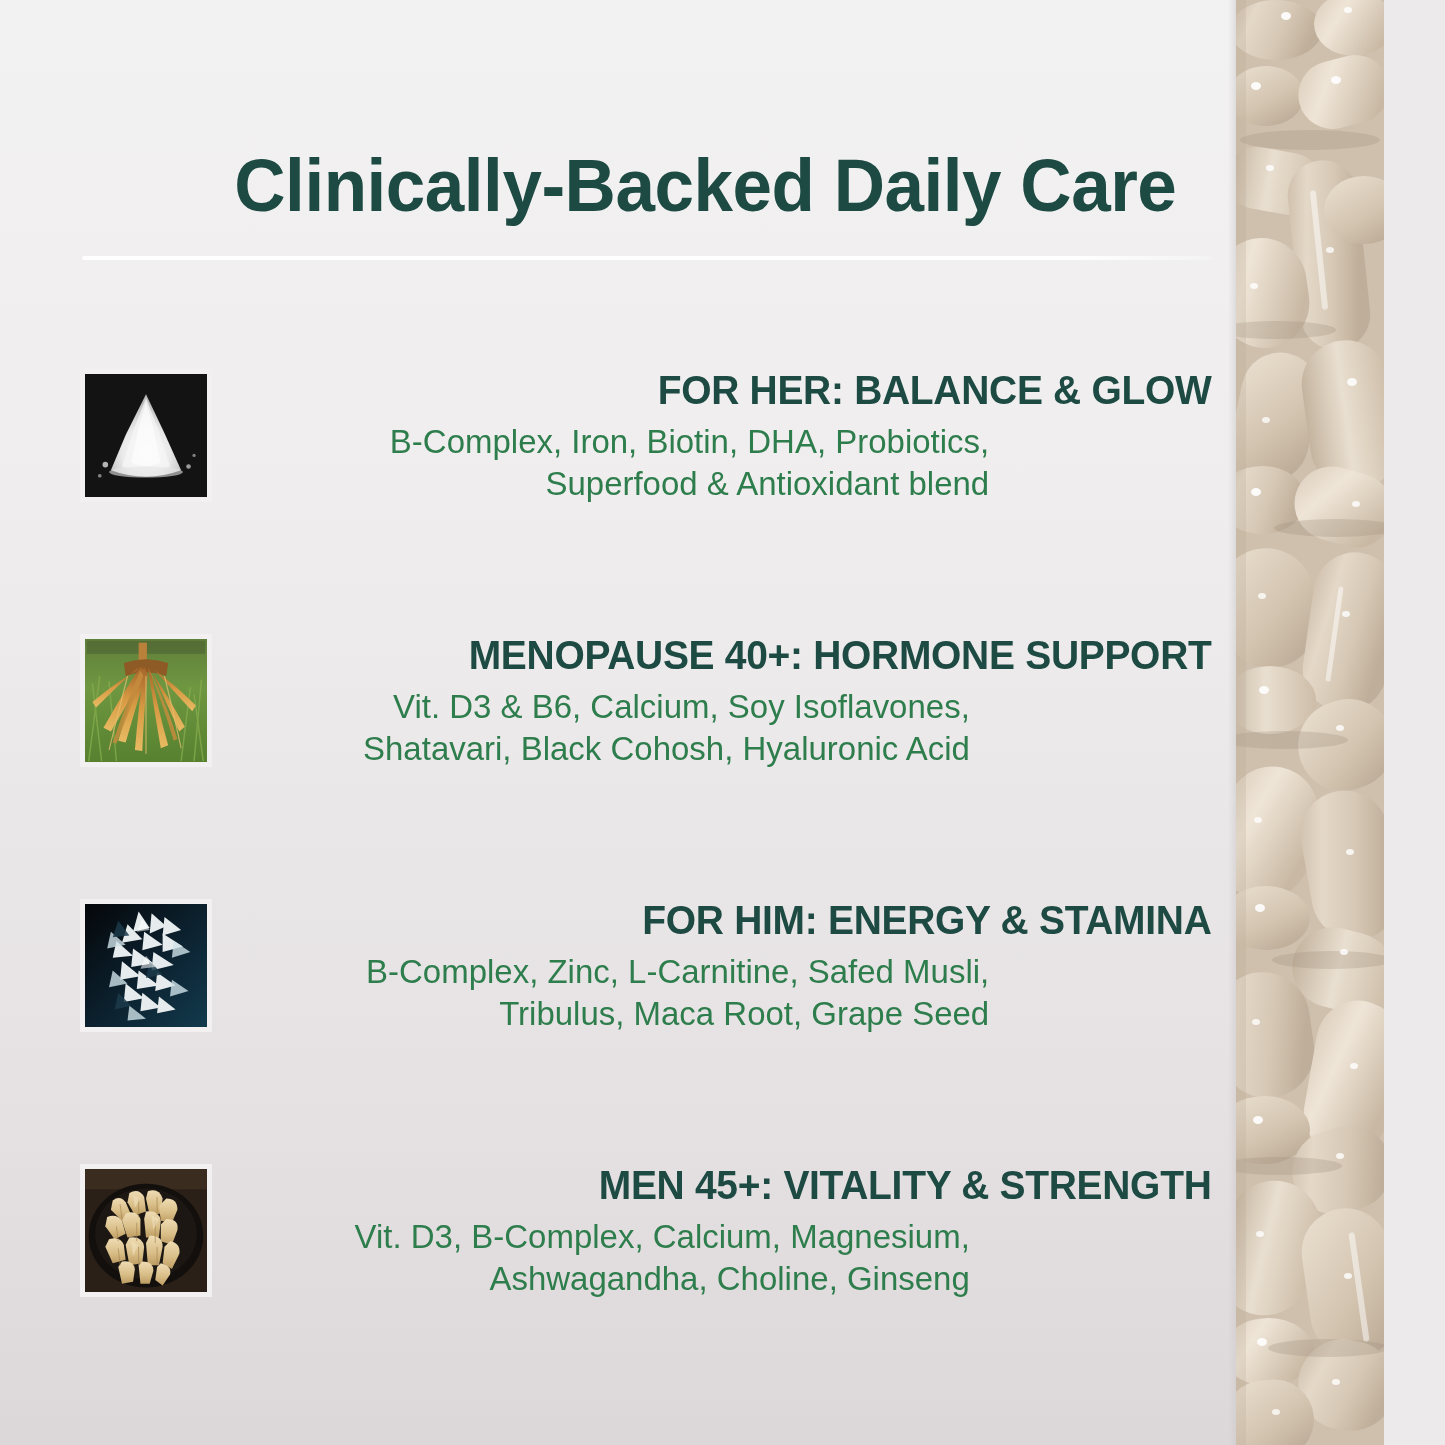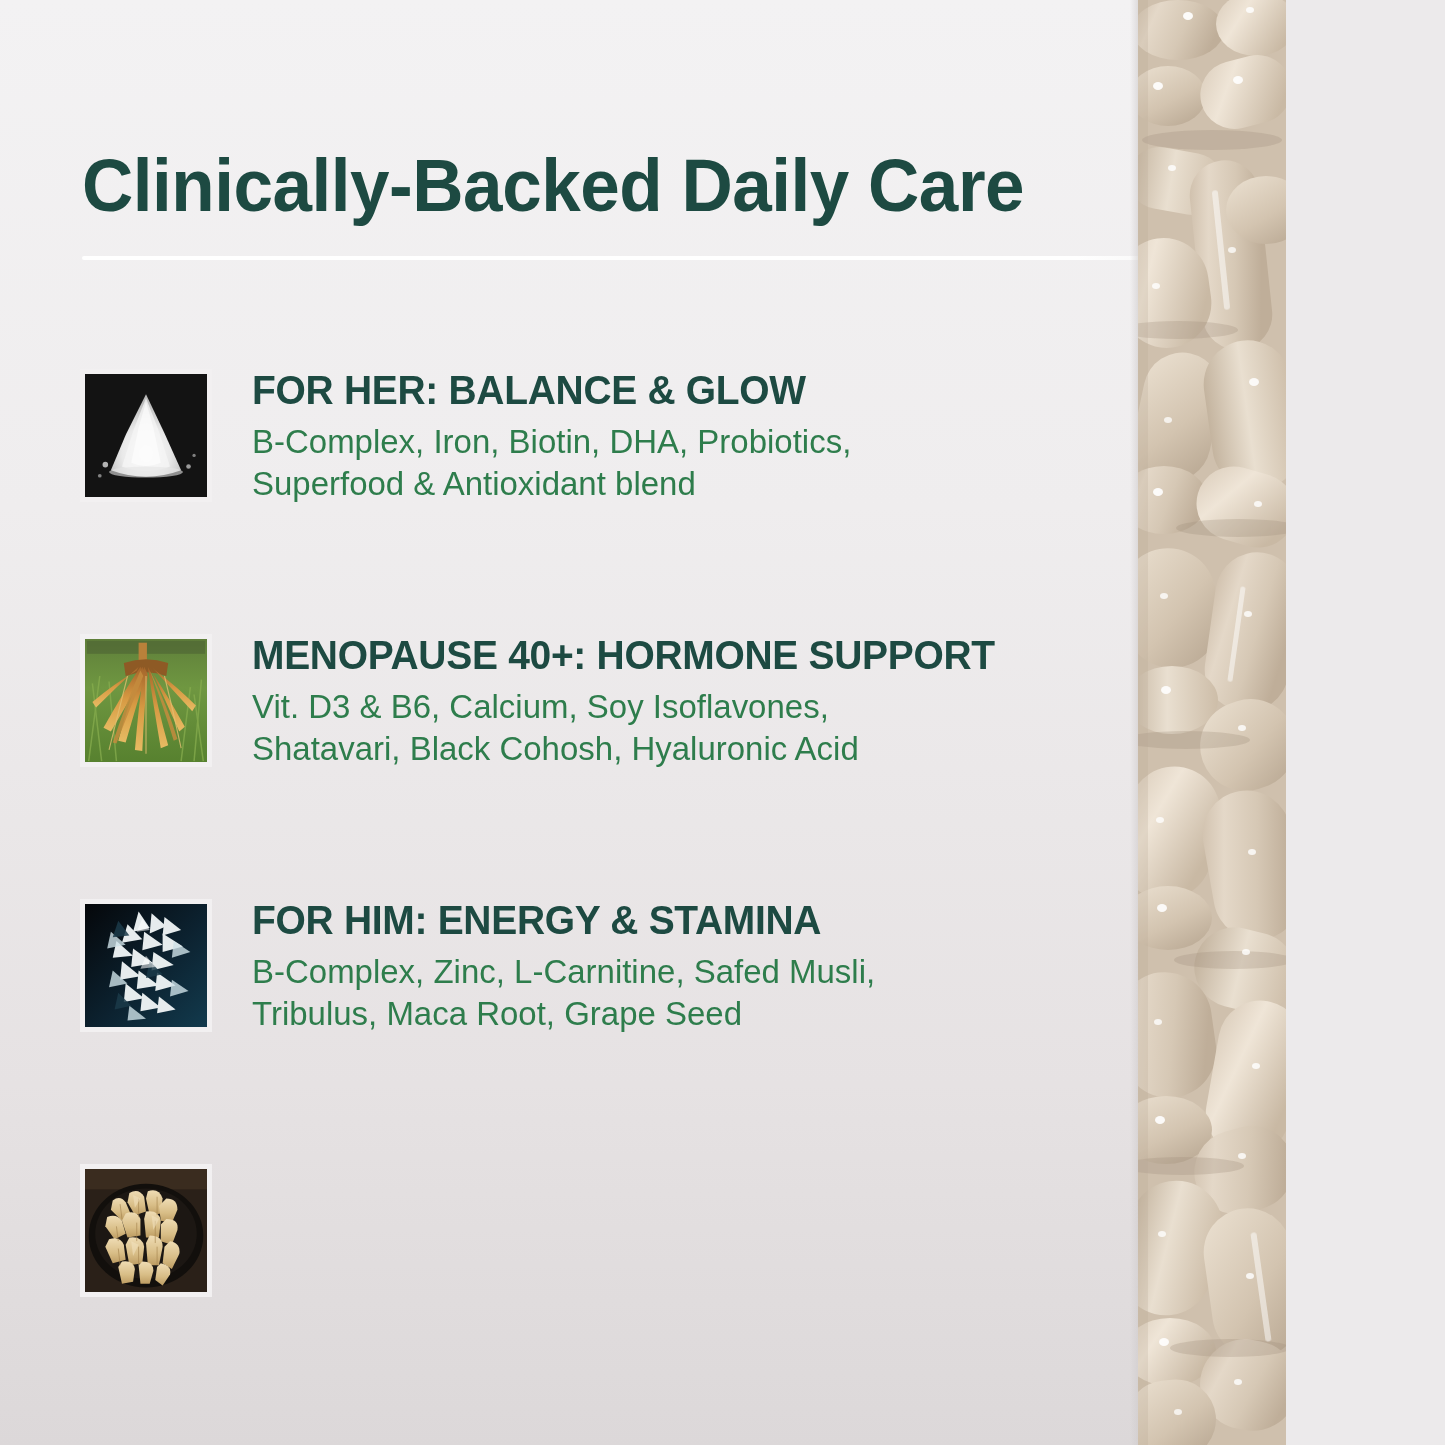--- a/index.html
+++ b/index.html
@@ -9,24 +9,25 @@
   body {
     width: 1445px;
     height: 1445px;
     overflow: hidden;
     font-family: "Liberation Sans", sans-serif;
     background: #eceaeb;
   }
 
   #page {
     position: relative;
-    width: 1286px;
+    width: 1384px;
     height: 1445px;
     background: linear-gradient(180deg, #f3f2f3 0%, #efedee 35%, #e6e2e3 75%, #dcd8d9 100%);
     overflow: hidden;
+    text-align: right;
   }
 
   
   #content {
     position: absolute;
     left: 0;
     top: 0;
     width: 1297px;
     height: 1445px;
   }
@@ -318,20 +319,24 @@
             <path d="M36 86 L38 104"></path>
               <path d="M58 84 L58 104"></path>
               <path d="M78 84 L78 104"></path>
           </g>
           <g fill="#f3e3c0" opacity="0.55">
             <path d="M52 28 l8 4 -6 10 Z"></path>
               <path d="M72 50 l8 4 -6 12 Z"></path>
               <path d="M50 78 l8 4 -6 12 Z"></path>
           </g>
         </svg>
+      </div>
+      <div class="sec-text">
+        <div class="sec-heading">MEN 45+: VITALITY &amp; STRENGTH</div>
+        <div class="sec-desc">Vit. D3, B-Complex, Calcium, Magnesium, Ashwagandha, Choline, Ginseng</div>
       </div>
     </div>
 
   </div>
 
   <div id="strip-edge"></div>
 
   <div id="capsule-strip">
     <svg viewBox="0 0 148 1445" preserveAspectRatio="none" aria-hidden="true">
       <defs>

